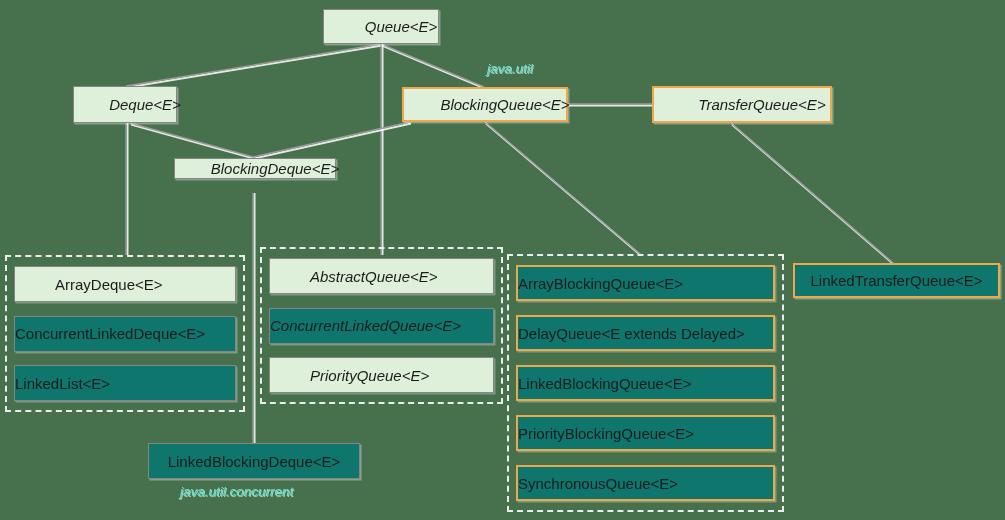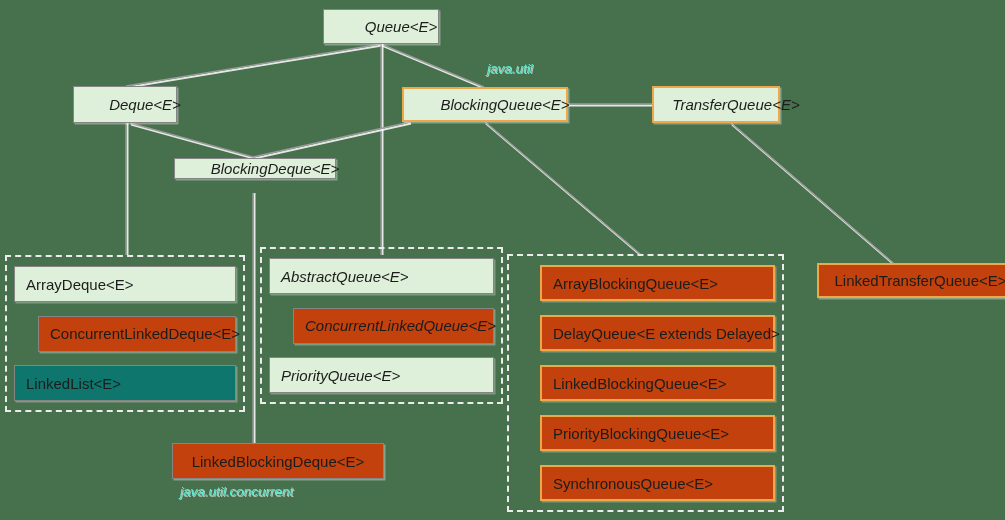--- a/index.html
+++ b/index.html
@@ -13,46 +13,46 @@
   .edges line.sh{stroke:rgba(255,255,255,0.85);stroke-width:2;}
   .edges line.ln{stroke:#9b9b9b;stroke-width:1.4;}
   .node{
     position:absolute;z-index:2;box-sizing:border-box;
     display:flex;align-items:center;justify-content:center;
     font-size:15px;color:#1c1c1c;white-space:nowrap;
     box-shadow:1.5px 1.5px 0 rgba(255,255,255,0.35);
   }
   .iface{font-style:italic;}
   .fill-green{background:#dff0da;padding-left:40px;}
-  .fill-blue{background:#c2410c;margin-left:24px;}
+  .fill-blue{background:#0f766e;}
   .fill-dgreen{background:#0f766e;}
   .b-gray{border:1.3px solid #858585;}
   .b-orange{border:2px solid #eda84a;}
   .group{
     position:absolute;z-index:2;box-sizing:border-box;
     border:2px dashed #ececec;
     display:flex;flex-direction:column;justify-content:space-between;
     padding:9px 7px;
   }
   .gitem{
     box-sizing:border-box;height:36px;
     display:flex;align-items:center;
-    padding-left:11px;font-size:15px;color:#1c1c1c;white-space:nowrap;
+    font-size:15px;color:#1c1c1c;white-space:nowrap;
     box-shadow:1.5px 1.5px 0 rgba(255,255,255,0.3);
   }
   .pkg-label{
     position:absolute;z-index:3;font-style:italic;font-size:13.5px;
     color:#5eead4;text-shadow:1px 1px 0 rgba(255,255,255,0.6);
     white-space:nowrap;
   }
   
   .n-queue{left:323px;top:9px;width:116px;height:35px;}
   .n-deque{left:73px;top:86px;width:104px;height:37px;}
   .n-blocking-queue{left:402px;top:87px;width:166px;height:35px;}
-  .n-transfer-queue{left:652px;top:86px;width:128px;height:37px;text-align:right;}
+  .n-transfer-queue{left:652px;top:86px;width:180px;height:37px;text-align:right;}
   .n-blocking-deque{left:174px;top:158px;width:162px;height:21px;}
   .n-linked-blocking-deque{left:148px;top:443px;width:212px;height:36px;}
   .n-linked-transfer-queue{left:793px;top:263px;width:207px;height:35px;}
   .g-deque{left:5px;top:255px;width:240px;height:157px;}
   .g-queue{left:260px;top:247px;width:243px;height:157px;font-style:italic;}
   .g-blocking{left:507px;top:254px;width:277px;height:258px;}
   .l-java-util{left:487px;top:61px;}
   .l-java-util-concurrent{left:180px;top:484px;width:157px;text-align:left;}
 </style>
 </head>

